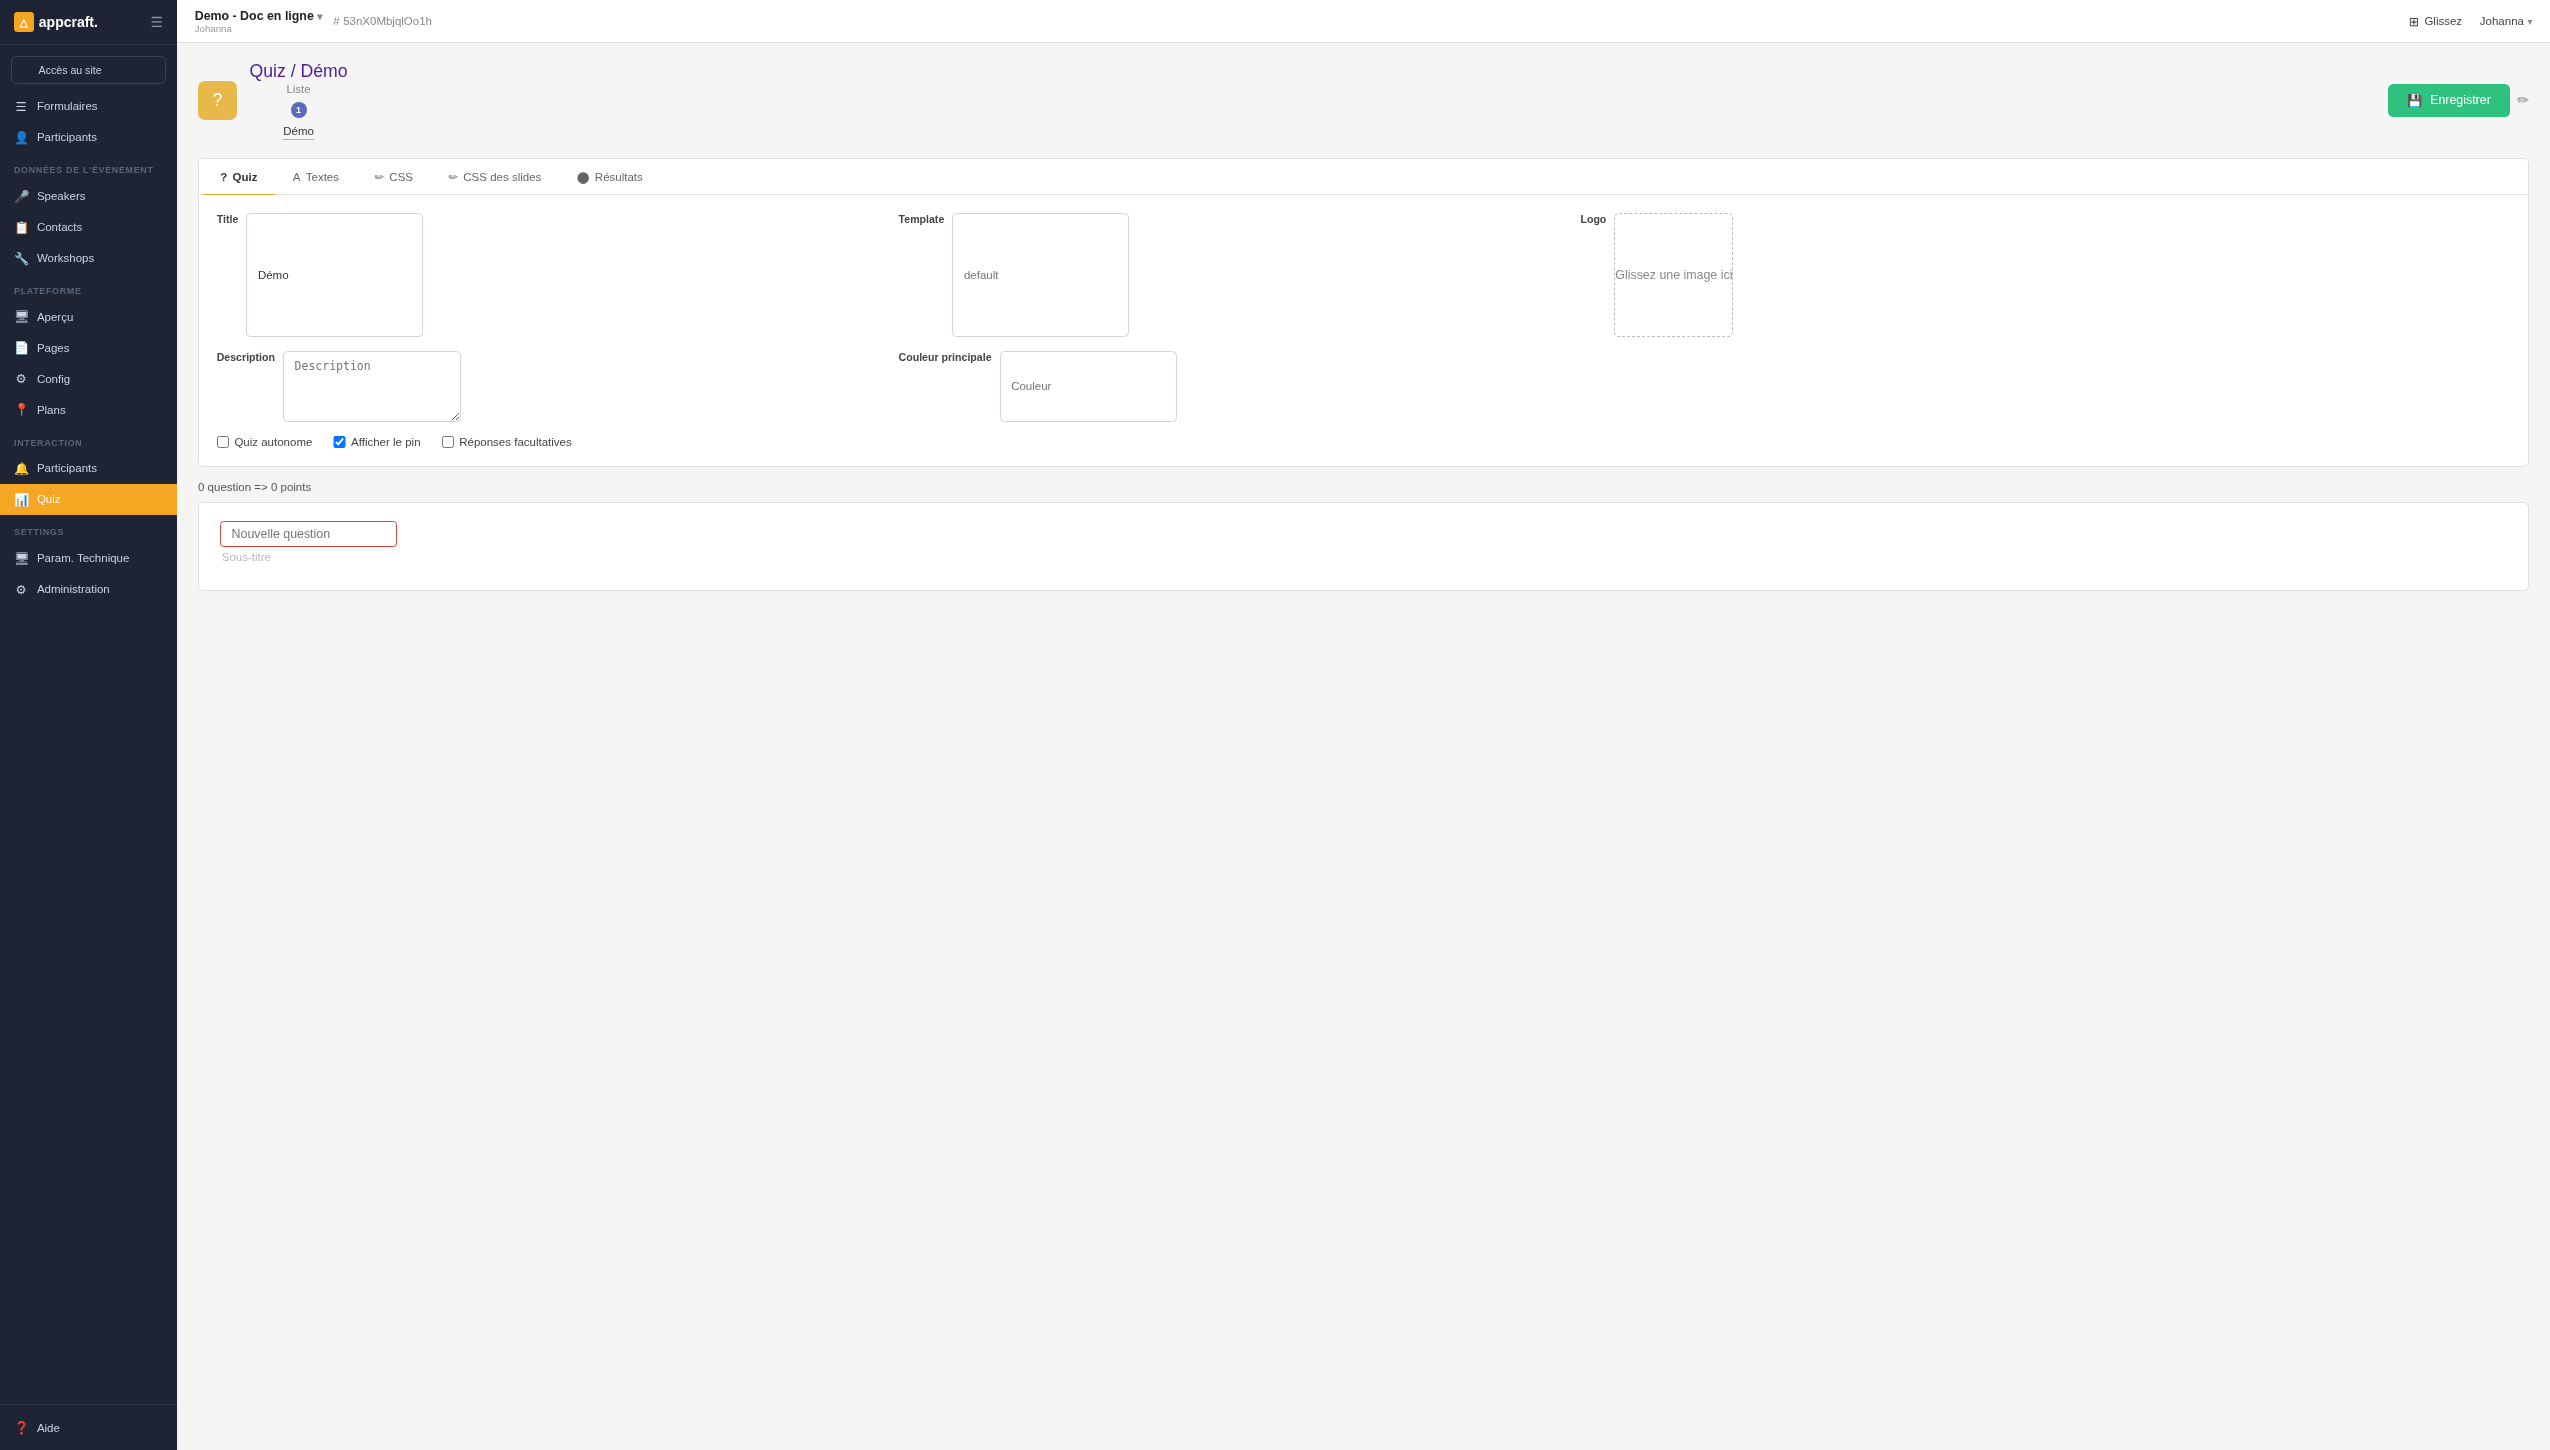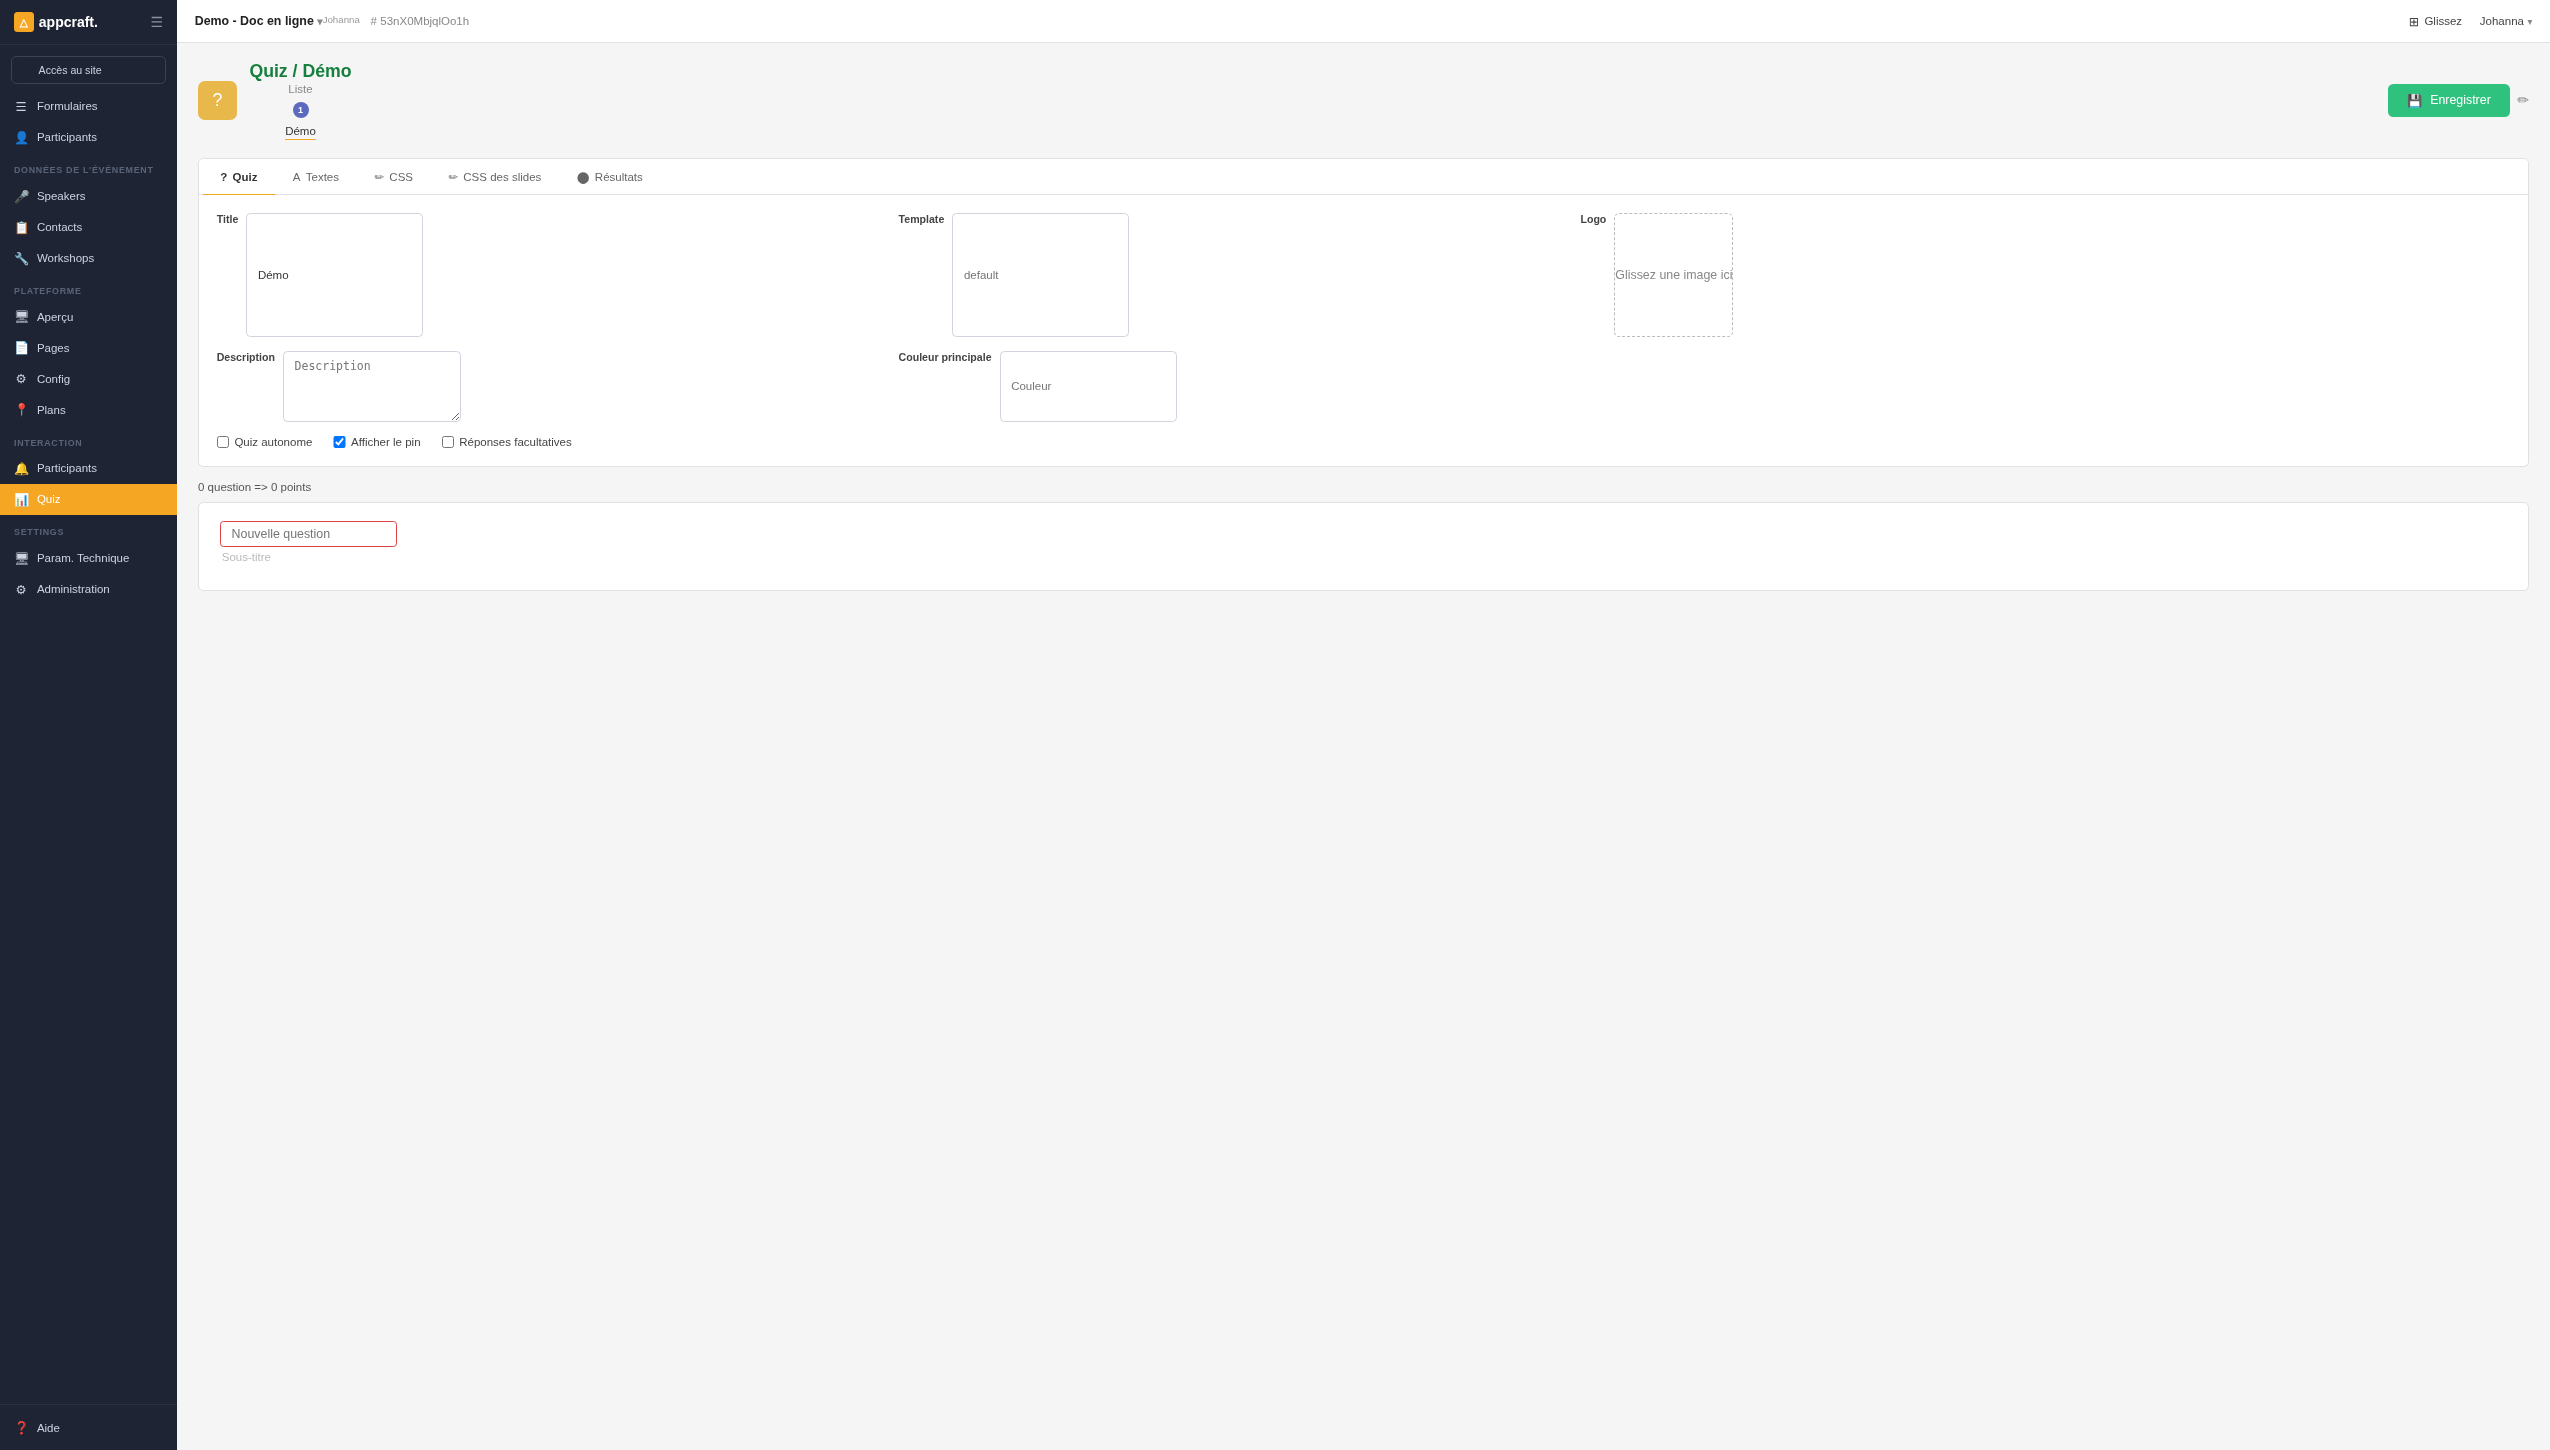--- a/index.html
+++ b/index.html
@@ -163,22 +163,22 @@
       border-radius: 7px;
       display: flex;
       align-items: center;
       justify-content: center;
       font-size: 17.7px;
       color: #fff;
     }
     .page-title-area {}
     .page-title {
       font-size: 17.7px;
-      font-weight: 700;
-      color: #15803d;
+      font-weight: 400;
+      color: #4c1d95;
     }
     .page-breadcrumb {
       display: flex;
       align-items: center;
       gap: 7px;
       font-size: 11.5px;
       margin-top: 1.8px;
       flex-direction: column;
     }
     .breadcrumb-link { color: #888; cursor: pointer; }
@@ -353,21 +353,21 @@
     }
     .sous-titre {
       font-size: 11.5px;
       color: #bbb;
       padding-left: 1.8px;
     }
 
     
     .topbar-project-main {
       display: flex;
-      flex-direction: row;
+      flex-direction: column;
     }
     .topbar-project-name {
       font-size: 12.4px;
       font-weight: 600;
       color: #222;
       display: flex;
       align-items: center;
       gap: 3.5px;
     }
     .topbar-project-sub {

